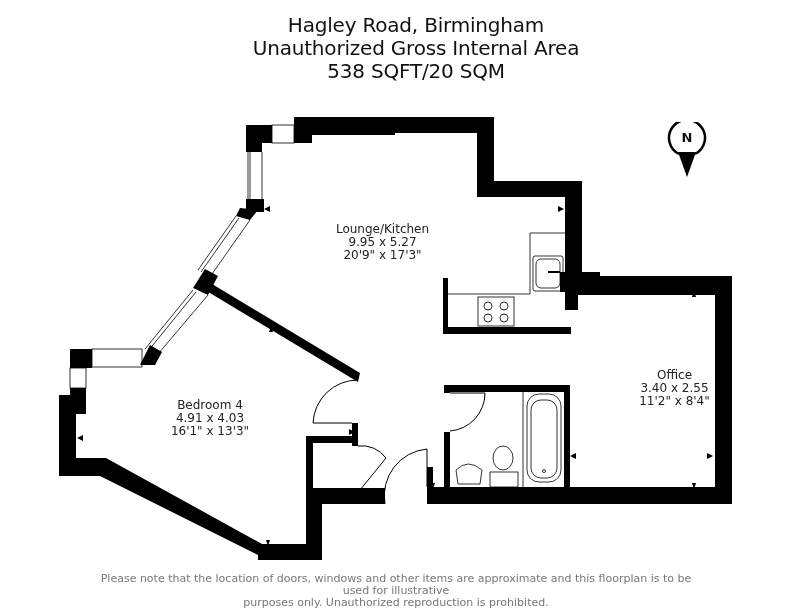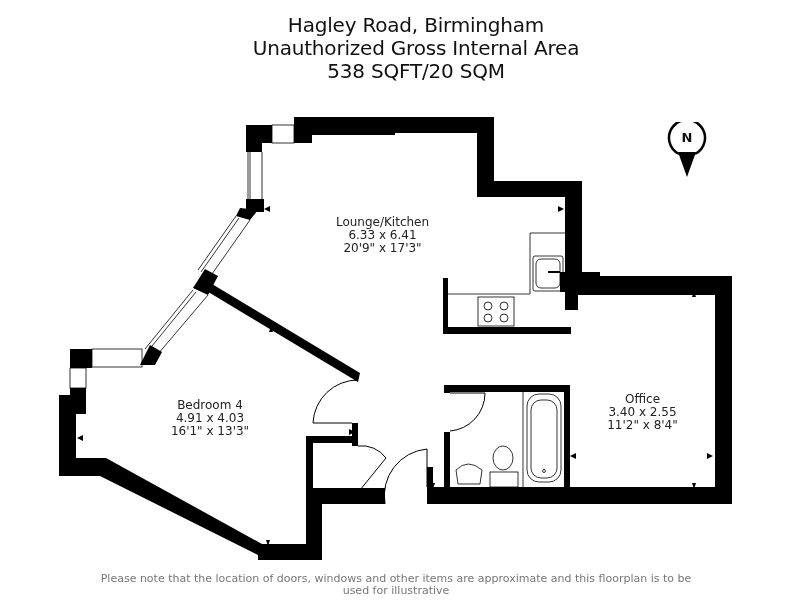--- a/index.html
+++ b/index.html
@@ -119,39 +119,40 @@
     <polygon points="349,429 349,435 355,432"></polygon>
     <polygon points="266,540 270,540 268,546"></polygon>
     <polygon points="692,297 696,297 694,291"></polygon>
     <polygon points="576,453 576,459 570,456"></polygon>
     <polygon points="707,453 707,459 713,456"></polygon>
     <polygon points="692,483 696,483 694,489"></polygon>
     <polygon points="431,483 435,483 433,489"></polygon>
   </g>
 </svg>
 
-<div class="room-label" style="left:310px; top:216px; width:145px;">
+<div class="room-label" style="left:310px; top:223px; width:145px;">
   <span>Lounge/Kitchen</span>
-  <span>6.33 x 6.41</span>
+  <span>9.95 x 5.27</span>
   <span>20'9" x 17'3"</span>
 </div>
 <div class="room-label" style="left:140px; top:399px; width:140px;">
   <span>Bedroom 4</span>
   <span>4.91 x 4.03</span>
   <span>16'1" x 13'3"</span>
 </div>
-<div class="room-label" style="left:585px; top:369px; width:115px;margin-top:24px;">
+<div class="room-label" style="left:617px; top:369px; width:115px;">
   <span>Office</span>
   <span>3.40 x 2.55</span>
   <span>11'2" x 8'4"</span>
 </div>
 
 <div class="compass">
   <svg width="44" height="58" viewBox="0 0 44 58">
     <path d="M14,32 A18,18 0 1 1 30,32" fill="none" stroke="#000" stroke-width="2.5"></path>
     <polygon points="13,30 31,30 22,55" fill="#000"></polygon>
   </svg>
   <div class="compass-n">N</div>
 </div>
 
 <div class="footnote">
   <div>Please note that the location of doors, windows and other items are approximate and this floorplan is to be used for illustrative</div>
+  <div>purposes only. Unauthorized reproduction is prohibited.</div>
 </div>
 
 </body></html>

